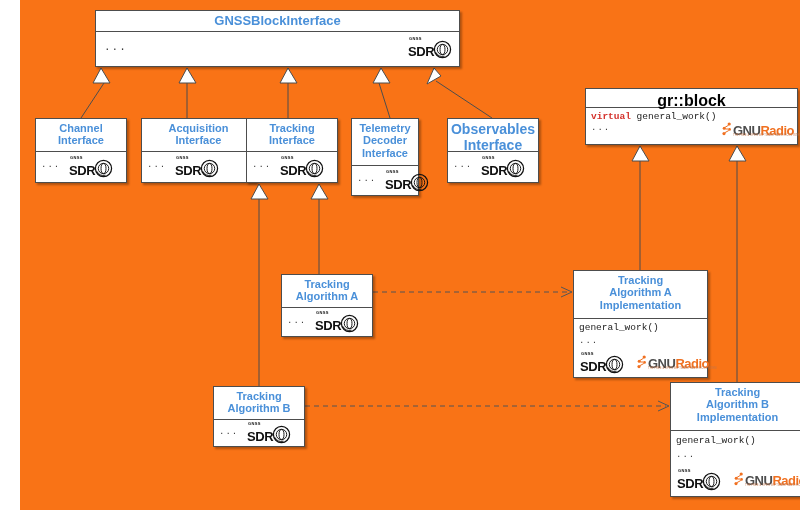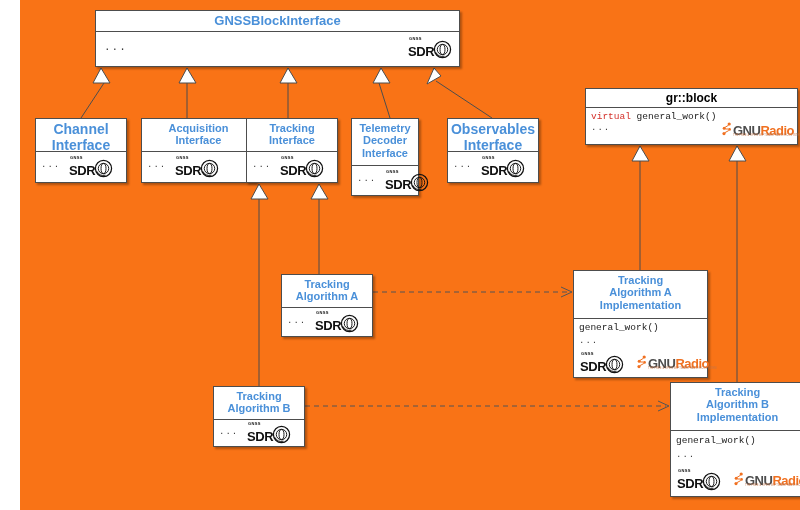--- a/index.html
+++ b/index.html
@@ -11,21 +11,21 @@
   .uml{position:absolute;background:#ffffff;border:1px solid #4d4d4d;
        box-sizing:border-box;box-shadow:2px 2px 2px rgba(0,0,0,.30);}
   .uml .hdr{box-sizing:border-box;width:100%;text-align:center;
             color:#4a90d9;font-weight:bold;line-height:1.12;
             padding:3px 2px 3px;border-bottom:1px solid #4d4d4d;}
   .uml .hdr.plain{color:#000;}
   .uml .body{position:relative;box-sizing:border-box;width:100%;}
   .dots{font-family:"Liberation Mono",monospace;color:#3a3a3a;
         letter-spacing:1px;}
   .mono{font-family:"Liberation Mono",monospace;color:#222;white-space:pre;}
-  .kw{color:#d4312b;}
+  .kw{color:#d4312b;font-weight:bold;}
 
   
   .sdrlogo{display:inline-block;position:relative;line-height:1;
            font-family:"Liberation Sans",sans-serif;white-space:nowrap;}
   .sdrlogo .gnss{display:block;font-size:4px;font-weight:bold;
                  letter-spacing:.4px;color:#111;margin-left:1px;
                  margin-bottom:-1px;}
   .sdrlogo .sdr{display:inline-block;font-size:13px;font-weight:bold;
                 letter-spacing:-.4px;color:#111;vertical-align:middle;}
   .sdrlogo .rings{display:inline-block;vertical-align:middle;
@@ -112,21 +112,21 @@
               <circle cx="10" cy="10" r="8.5" fill="none" stroke="#111" stroke-width="1.3"></circle>
               <circle cx="10" cy="10" r="5.5" fill="none" stroke="#111" stroke-width="1"></circle>
               <ellipse cx="10" cy="10" rx="2.6" ry="5.2" fill="none" stroke="#111" stroke-width="1"></ellipse>
               <path d="M3 13 a8 8 0 0 0 9 4" fill="none" stroke="#111" stroke-width="1"></path>
             </svg></span>
       </span>
     </div>
   </div>
 
   <div class="uml" style="left:15px;top:118px;width:92px;height:65px;">
-    <div class="hdr" style="font-size:14px;height:33px;white-space:pre-line;">Channel
+    <div class="hdr" style="font-size:11px;height:33px;white-space:pre-line;">Channel
 Interface</div>
     <div class="body" style="height:30px;">
       <span class="dots" style="position:absolute;left:5px;top:8px;font-size:9px;">...</span>
       <span class="sdrlogo" style="position:absolute;left:33px;top:4px;">
         <span class="gnss">GNSS</span>
         <span class="sdr">SDR</span><span class="rings"><svg width="19" height="19" viewBox="0 0 20 20">
               <circle cx="10" cy="10" r="8.5" fill="none" stroke="#111" stroke-width="1.3"></circle>
               <circle cx="10" cy="10" r="5.5" fill="none" stroke="#111" stroke-width="1"></circle>
               <ellipse cx="10" cy="10" rx="2.6" ry="5.2" fill="none" stroke="#111" stroke-width="1"></ellipse>
               <path d="M3 13 a8 8 0 0 0 9 4" fill="none" stroke="#111" stroke-width="1"></path>
@@ -198,21 +198,21 @@
               <circle cx="10" cy="10" r="8.5" fill="none" stroke="#111" stroke-width="1.3"></circle>
               <circle cx="10" cy="10" r="5.5" fill="none" stroke="#111" stroke-width="1"></circle>
               <ellipse cx="10" cy="10" rx="2.6" ry="5.2" fill="none" stroke="#111" stroke-width="1"></ellipse>
               <path d="M3 13 a8 8 0 0 0 9 4" fill="none" stroke="#111" stroke-width="1"></path>
             </svg></span>
       </span>
     </div>
   </div>
 
   <div class="uml" style="left:565px;top:88px;width:213px;height:57px;">
-    <div class="hdr plain" style="font-size:12px;height:19px;">gr::block</div>
+    <div class="hdr plain" style="font-size:16px;height:19px;">gr::block</div>
     <div class="body" style="height:36px;">
       <div style="position:absolute;left:5px;top:2px;font-size:9.5px;">
         <span class="mono kw">virtual</span><span class="mono"> general_work()</span>
       </div>
       <span class="dots" style="position:absolute;left:5px;top:15px;font-size:9px;">...</span>
       <span class="gnulogo" style="position:absolute;left:136px;top:14px;">
         <span class="nodes"><svg width="10" height="14" viewBox="0 0 10 14">
               <circle cx="7.2" cy="2.0" r="1.6" fill="#f07020"></circle>
               <circle cx="2.2" cy="6.2" r="1.5" fill="#f07020"></circle>
               <circle cx="7.6" cy="7.4" r="1.3" fill="#f07020"></circle>

